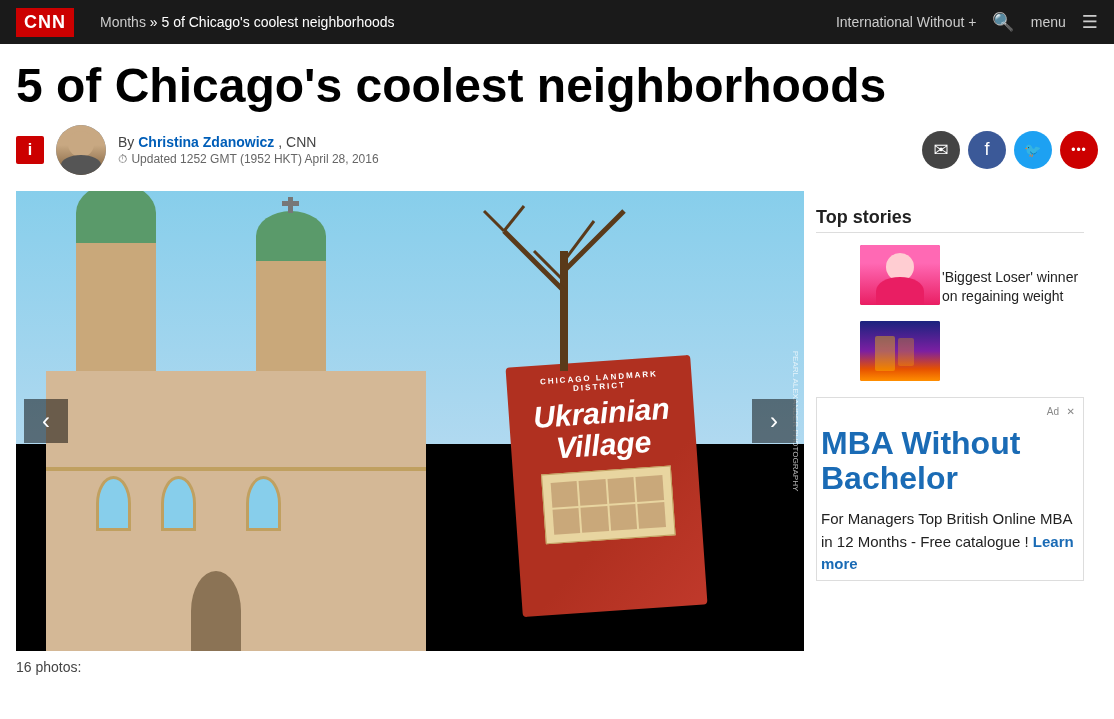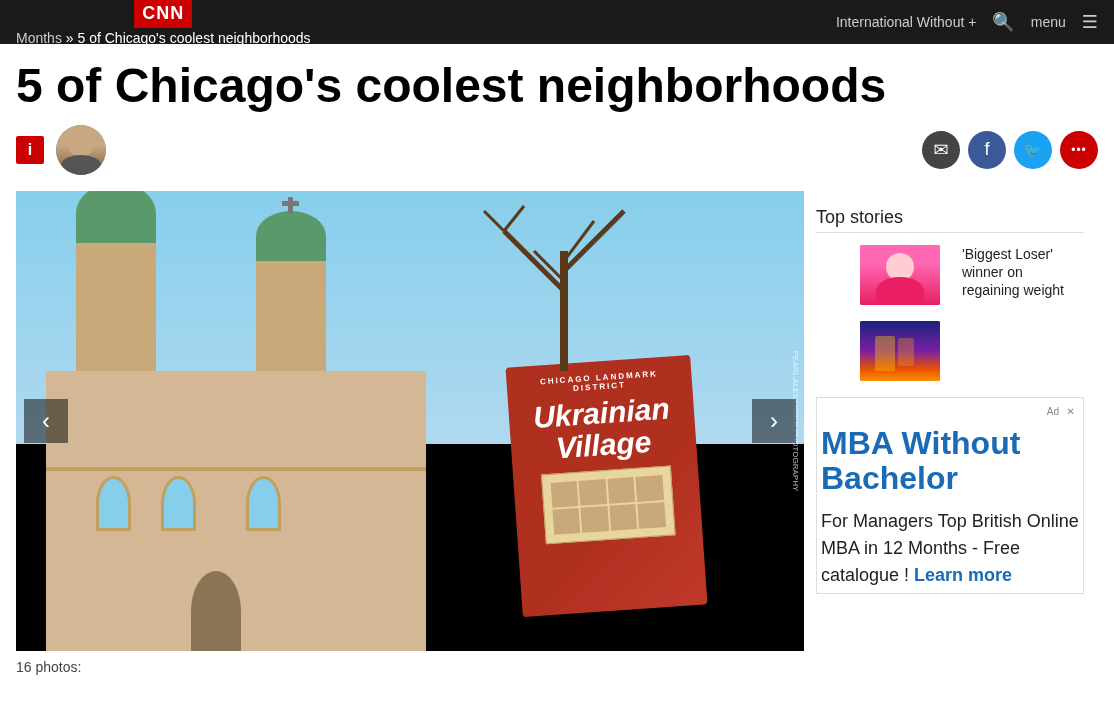--- a/index.html
+++ b/index.html
@@ -10,22 +10,21 @@
       background: #1a1a1a;
       height: 44px;
       display: flex;
       align-items: center;
       padding: 0 16px;
       justify-content: space-between;
     }
     .header-left {
       display: flex;
       align-items: center;
-      gap: 2px;
-      flex-direction: column;
+      gap: 26px;
     }
     .cnn-logo {
       background: #cc0000;
       color: #fff;
       font-weight: bold;
       font-size: 18px;
       padding: 4px 8px;
       letter-spacing: 1px;
     }
     .breadcrumb {
@@ -193,31 +192,31 @@
     }
 
     
     .sidebar {
       width: 300px;
       flex-shrink: 0;
       padding: 16px 16px 0 16px;
     }
     .top-stories-label {
       font-size: 18px;
-      font-weight: normal;
+      font-weight: bold;
       color: #222;
       margin-bottom: 12px;
       padding-bottom: 4px;
       border-bottom: 1px solid #ddd;
     }
     .story-item {
       display: flex;
-      gap: 22px;
+      gap: 2px;
       margin-bottom: 16px;
-      align-items: flex-start;
+      align-items: flex-end;
       padding-left: 44px;
     }
     .story-thumb {
       width: 80px;
       height: 60px;
       flex-shrink: 0;
       background: #888;
       border-radius: 2px;
       overflow: hidden;
     }
@@ -264,21 +263,21 @@
       cursor: pointer;
     }
     .ad-title {
       font-size: 32px;
       font-weight: bold;
       color: #1a6bb5;
       line-height: 1.1;
       margin: 24px 0 12px 0;
     }
     .ad-body {
-      font-size: 18px;
+      font-size: 15px;
       color: #222;
       line-height: 1.5;
     }
     .ad-link {
       color: #1a6bb5;
       font-weight: bold;
       cursor: pointer;
     }
 
     
@@ -322,20 +321,31 @@
 <div style="padding: 0 16px; display: flex; align-items: center; margin-bottom: 16px;">
   <div class="i-badge">i</div>
   <div style="width:12px;"></div>
   <div class="author-avatar">
     <div class="author-avatar-inner">
       <div class="avatar-face"></div>
       <div class="avatar-body"></div>
     </div>
   </div>
   <div style="width:12px;"></div>
+  <div class="author-info">
+    <div class="author-by">
+      <span>By</span>
+      <span class="author-name">Christina Zdanowicz</span>
+      <span>, CNN</span>
+    </div>
+    <div class="author-date">
+      <span>⏱</span>
+      <span>Updated 1252 GMT (1952 HKT) April 28, 2016</span>
+    </div>
+  </div>
   <div style="margin-left: auto; display: flex; gap: 8px; align-items: center;">
     <div class="share-btn share-email">✉</div>
     <div class="share-btn share-fb">f</div>
     <div class="share-btn share-tw" style="font-size:14px;">🐦</div>
     <div class="share-btn share-more" style="font-size:12px; letter-spacing:1px;">•••</div>
   </div>
 </div>
 
 <div class="main-wrapper">
   <div class="article-area">

